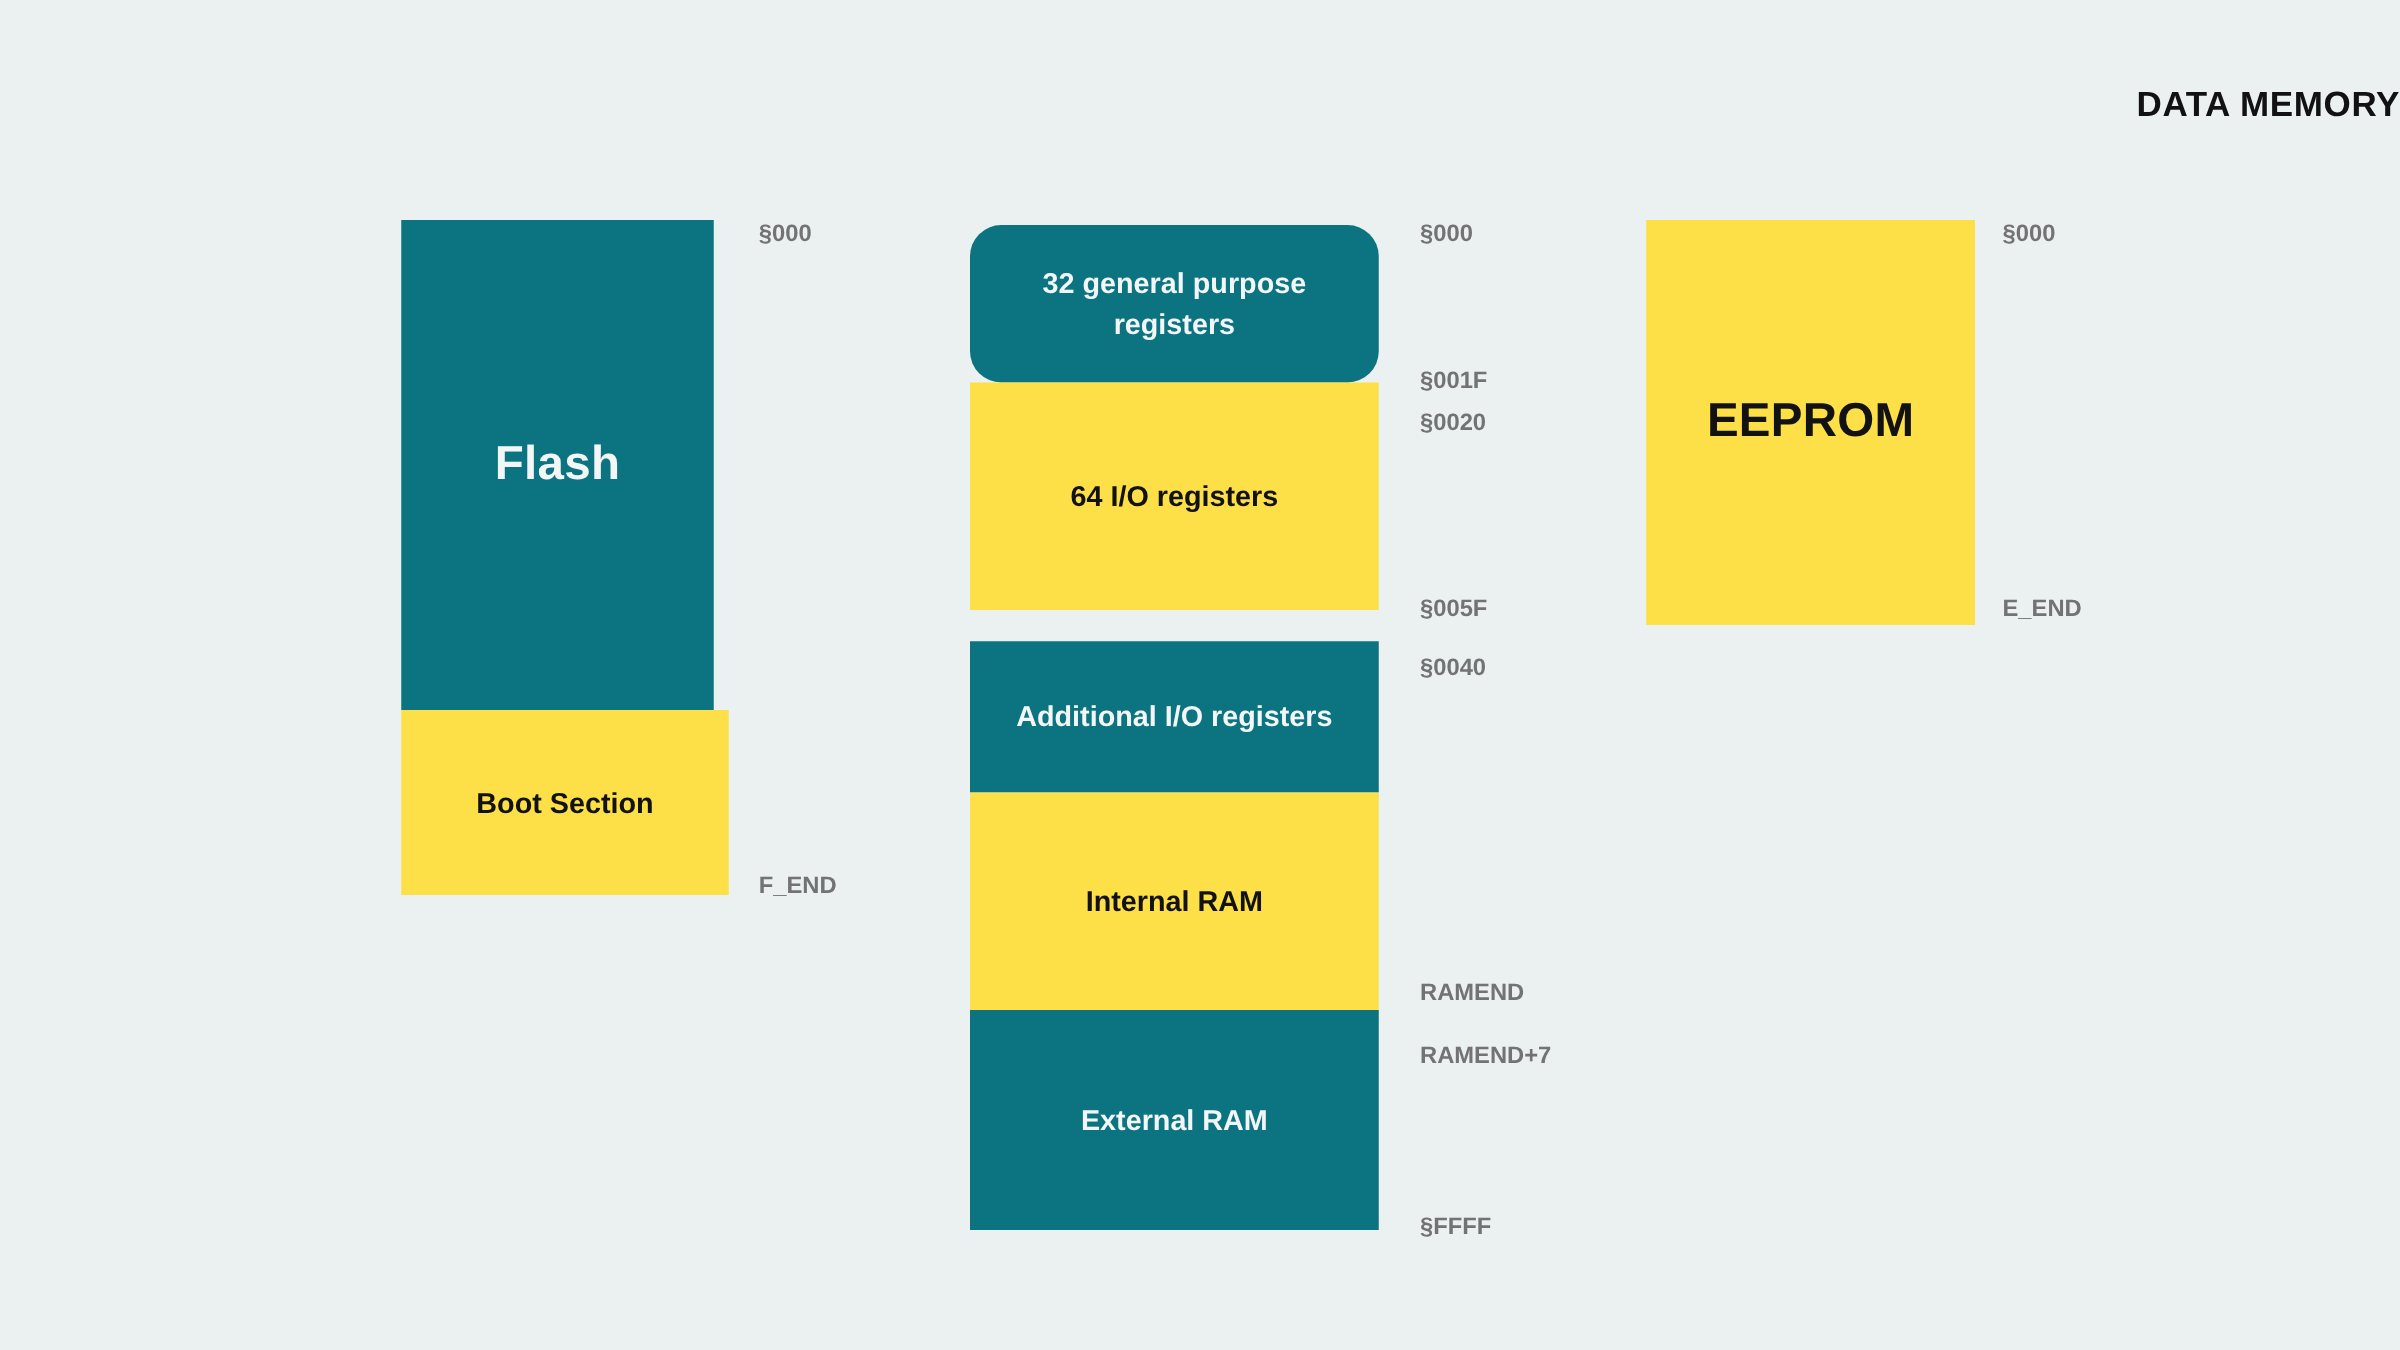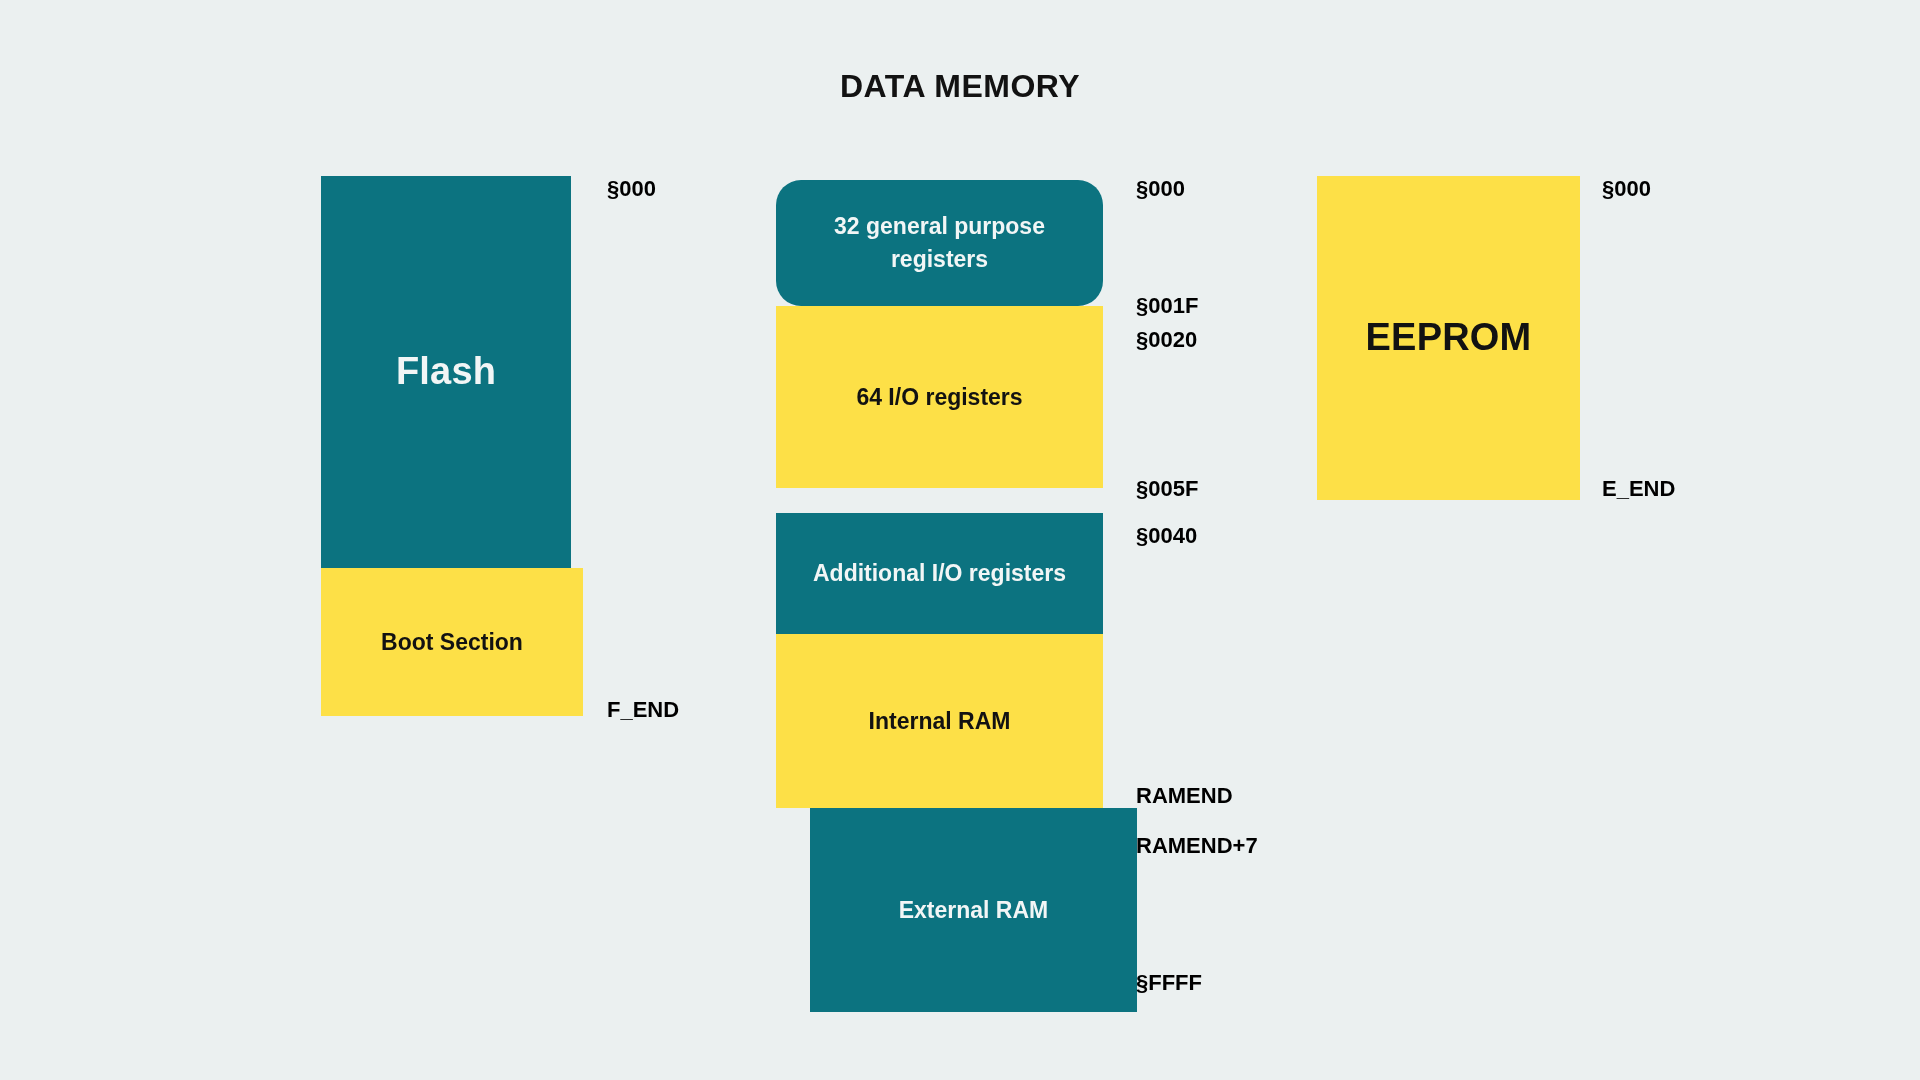--- a/index.html
+++ b/index.html
@@ -22,22 +22,22 @@
     top: 0;
     width: 1920px;
     height: 1080px;
   }
 
   .diagram-title {
     position: absolute;
     left: 0;
     top: 68px;
     width: 1920px;
-    text-align: center;
-    font-size: 32px;
+    text-align: right;
+    font-size: 28px;
     font-weight: bold;
     letter-spacing: 0.5px;
     color: #121212;
   }
 
   
   .mem-block {
     position: absolute;
     box-sizing: border-box;
     display: flex;
@@ -64,23 +64,23 @@
 
   
   .mem-block.big-label {
     font-size: 38px;
     letter-spacing: 0.2px;
   }
 
   
   .addr-label {
     position: absolute;
-    font-size: 22px;
+    font-size: 19px;
     font-weight: bold;
-    color: #000000;
+    color: #737373;
     white-space: nowrap;
     line-height: 1;
   }
 
   
   .column {
     position: absolute;
   }
 </style>
 </head>
@@ -116,21 +116,21 @@
     </div>
 
     <div class="mem-block fill-teal" style="left:776px; top:513px; width:327px; height:121px;">
       <span class="block-label">Additional I/O registers</span>
     </div>
 
     <div class="mem-block fill-white" style="left:776px; top:634px; width:327px; height:174px;">
       <span class="block-label">Internal RAM</span>
     </div>
 
-    <div class="mem-block fill-teal" style="left:776px; top:808px; width:327px; height:204px;margin-left:34px;">
+    <div class="mem-block fill-teal" style="left:776px; top:808px; width:327px; height:176px;">
       <span class="block-label">External RAM</span>
     </div>
 
     <div class="addr-label" style="left:1136px; top:178px;">§000</div>
 
     <div class="addr-label" style="left:1136px; top:295px;">§001F</div>
 
     <div class="addr-label" style="left:1136px; top:329px;">§0020</div>
 
     <div class="addr-label" style="left:1136px; top:478px;">§005F</div>

